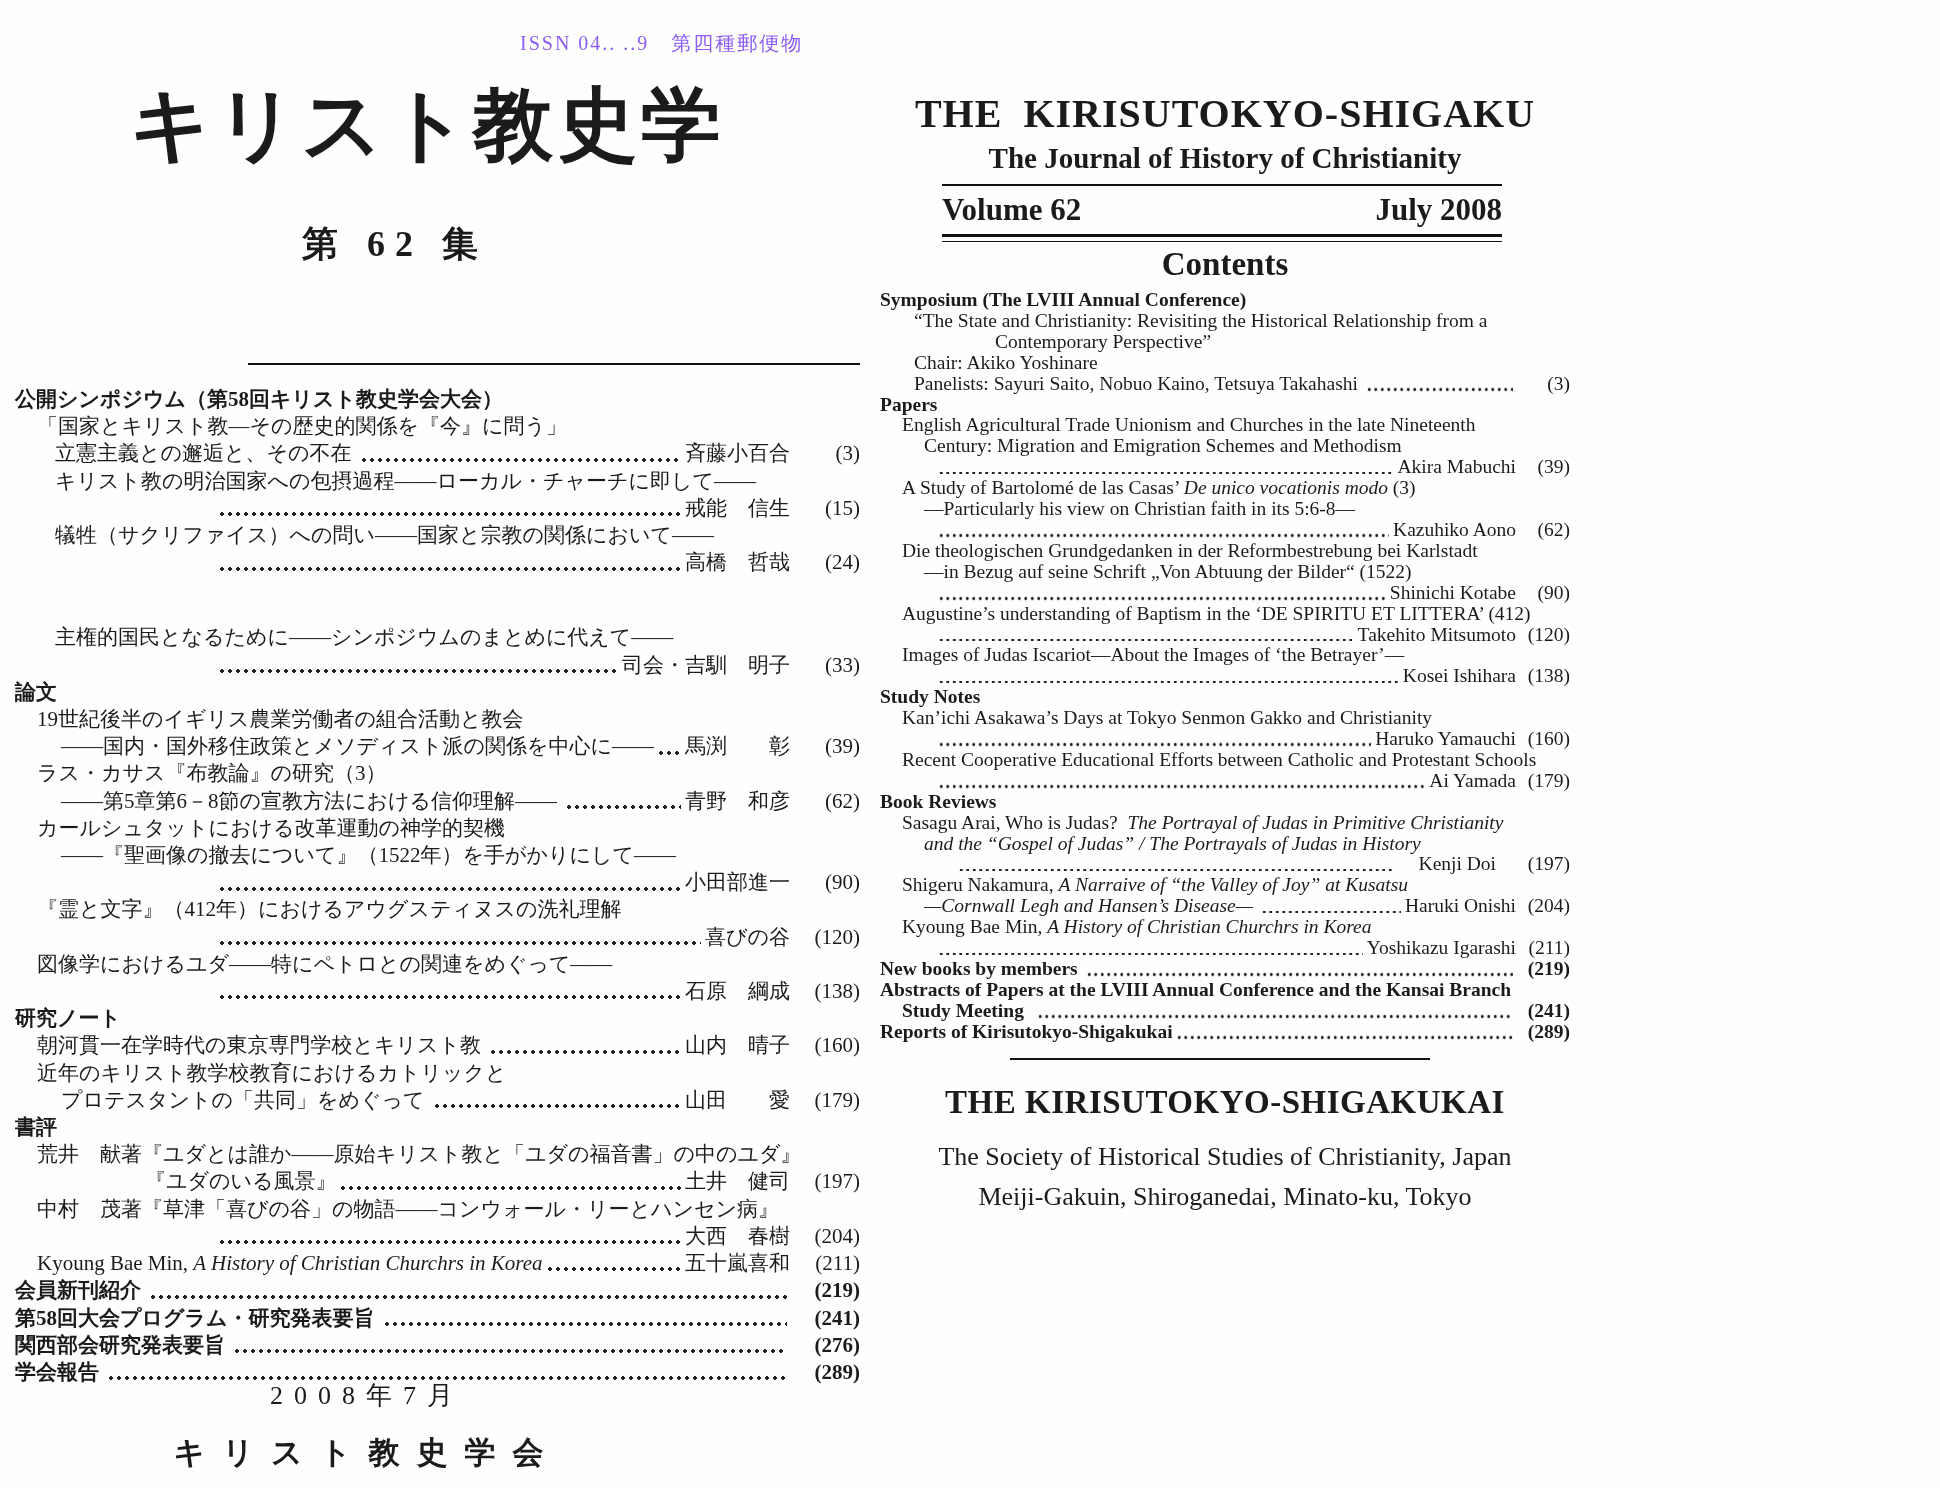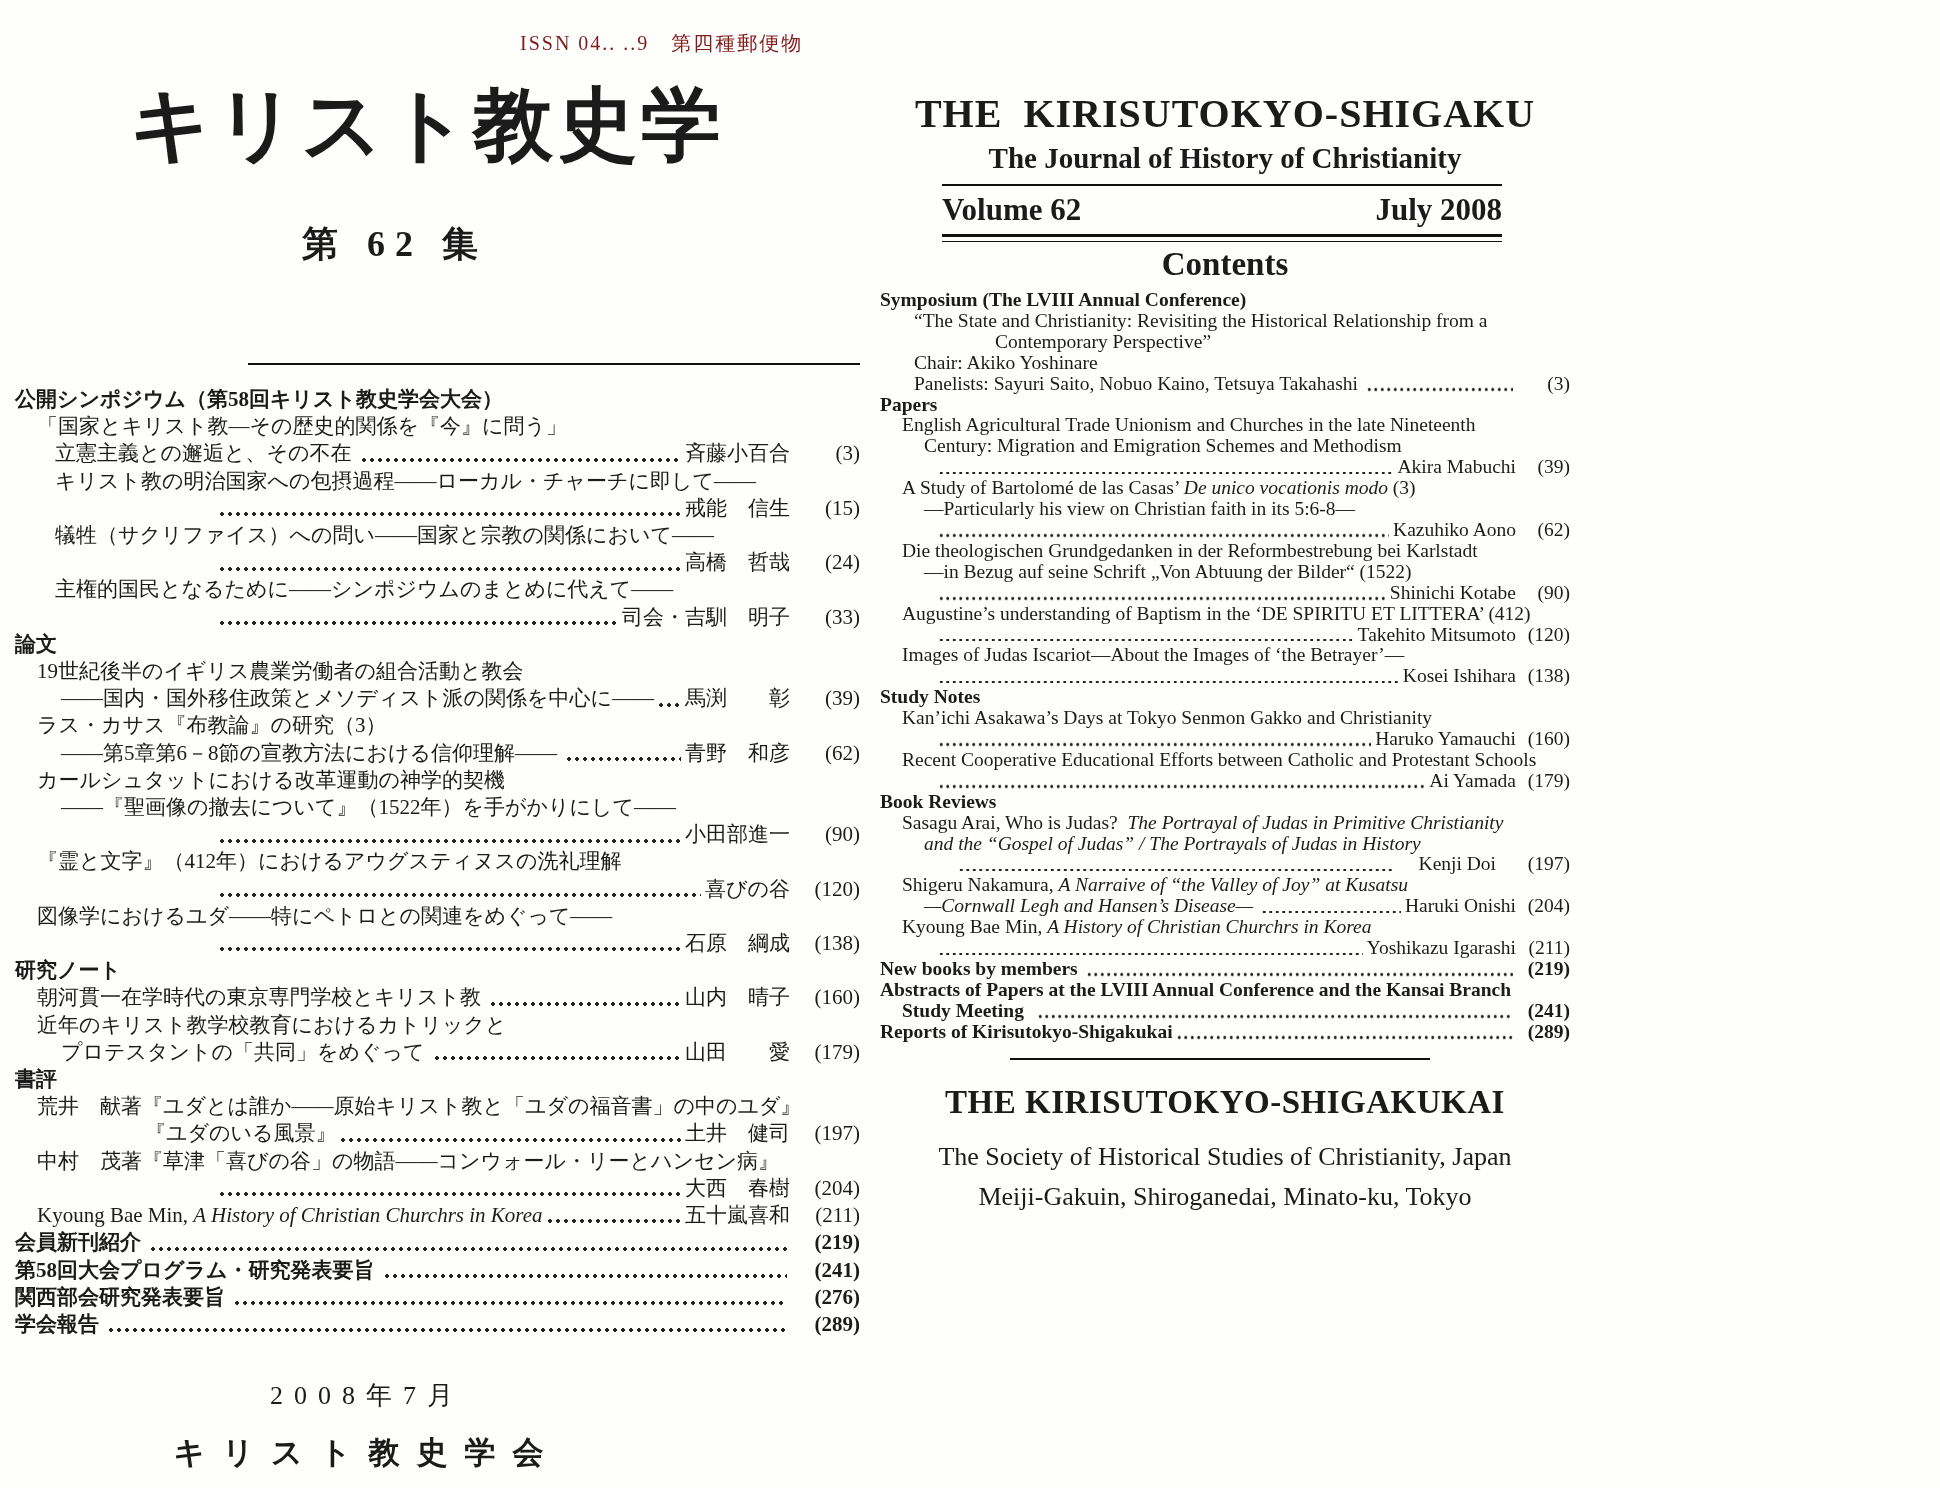--- a/index.html
+++ b/index.html
@@ -8,21 +8,21 @@
     background:#fefefc;
     color:#1b1b1b;
     font-family:"Liberation Serif","DejaVu Serif",serif;
     position:relative;overflow:hidden;
     -webkit-font-smoothing:antialiased;
   }
   .sheet{position:absolute;inset:0;}
 
   
   .left-page{position:absolute;left:15px;top:0;width:845px;height:1488px;}
-  .issn{position:absolute;left:505px;top:30px;font-size:20px;letter-spacing:2px;color:#7f1d1d;white-space:nowrap;}
+  .issn{position:absolute;left:505px;top:30px;font-size:20px;letter-spacing:2px;color:#8b5cf6;white-space:nowrap;}
   .jp-title{position:absolute;top:72px;left:0;width:710px;margin:0;text-align:right;
     font-size:80px;font-weight:700;letter-spacing:4px;white-space:nowrap;}
   .jp-volume{position:absolute;top:220px;left:0;width:760px;text-align:center;
     font-size:36px;font-weight:600;letter-spacing:10px;}
   .jp-rule{position:absolute;top:363px;left:233px;width:612px;border-top:2px solid #111;}
   .jp-toc{position:absolute;top:386px;left:0;width:845px;font-size:21px;line-height:27.2px;}
   .jp-date{position:absolute;top:1378px;left:0;width:704px;text-align:center;
     font-size:26px;letter-spacing:11px;}
   .jp-publisher{position:absolute;top:1432px;left:0;width:704px;text-align:center;
     font-size:31px;letter-spacing:17px;font-weight:600;}
@@ -98,21 +98,21 @@
         </div>
         <div class="toc-line" style="padding-left: 40px;">
           <span class="t"><span>犠牲（サクリファイス）への問い——国家と宗教の関係において——</span></span>
         </div>
         <div class="toc-line" style="padding-left: 200px;">
           <span class="t"><span></span></span>
           <span class="dots dots-jp"></span>
           <span class="author">高橋　哲哉</span>
           <span class="page">(24)</span>
         </div>
-        <div class="toc-line" style="padding-left: 40px;">
+        <div class="toc-line" style="padding-left: 40px; margin-top: 48px;">
           <span class="t"><span>主権的国民となるために——シンポジウムのまとめに代えて——</span></span>
         </div>
         <div class="toc-line" style="padding-left: 200px;">
           <span class="t"><span></span></span>
           <span class="dots dots-jp"></span>
           <span class="author">司会・吉馴　明子</span>
           <span class="page">(33)</span>
         </div>
         <div class="toc-line b">
           <span class="t"><span>論文</span></span>

